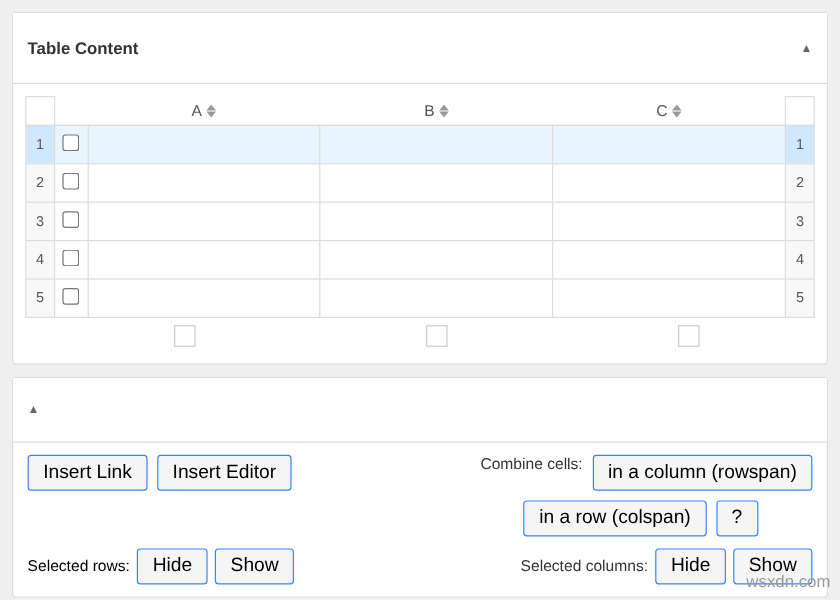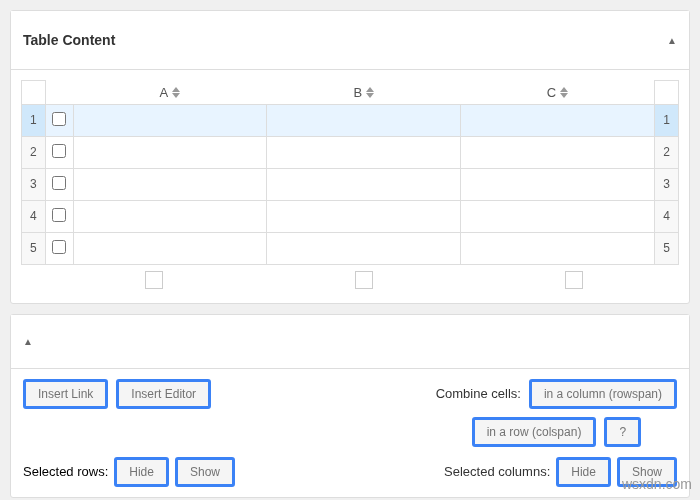--- a/index.html
+++ b/index.html
@@ -160,27 +160,27 @@
       border: 1px solid #ccc;
       background: #fff;
     }
 
     
     .table-manip-panel {
       padding: 10px 12px;
     }
 
     .btn {
-      border: 3px solid #3b82f6;
+      border: 1px solid #3b82f6;
       background: #f5f5f5;
       padding: 5px 12px;
       border-radius: 3px;
       cursor: pointer;
-      font-size: 12px;
-      color: #737373;
+      font-size: 16px;
+      color: #000000;
     }
 
     .combine-label {
       font-size: 13px;
       color: #333;
     }
 
     .left-manip {
       display: flex;
       flex-direction: column;
@@ -189,21 +189,20 @@
 
     .right-manip {
       display: flex;
       flex-direction: column;
       gap: 8px;
       margin-left: auto;
     }
 
     .right-top-row {
       display: flex;
-      align-items: center;
       gap: 8px;
     }
 
     .right-bottom-row {
       display: flex;
       align-items: center;
       gap: 8px;
       margin-left: 36px;
     }
 

